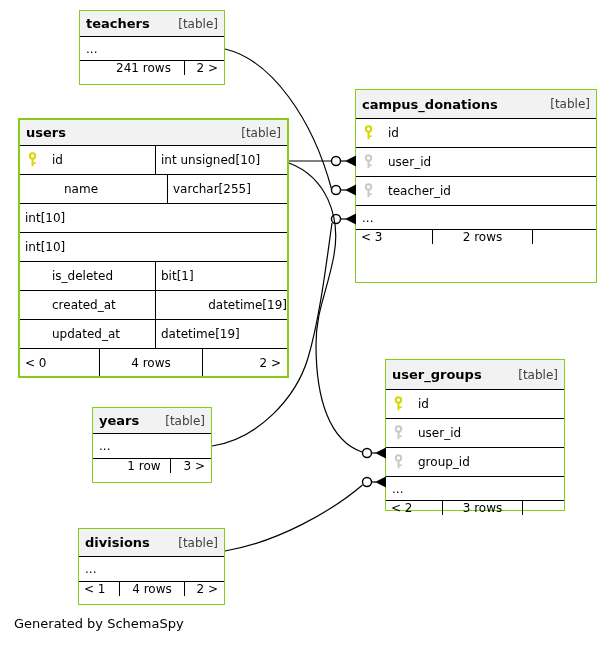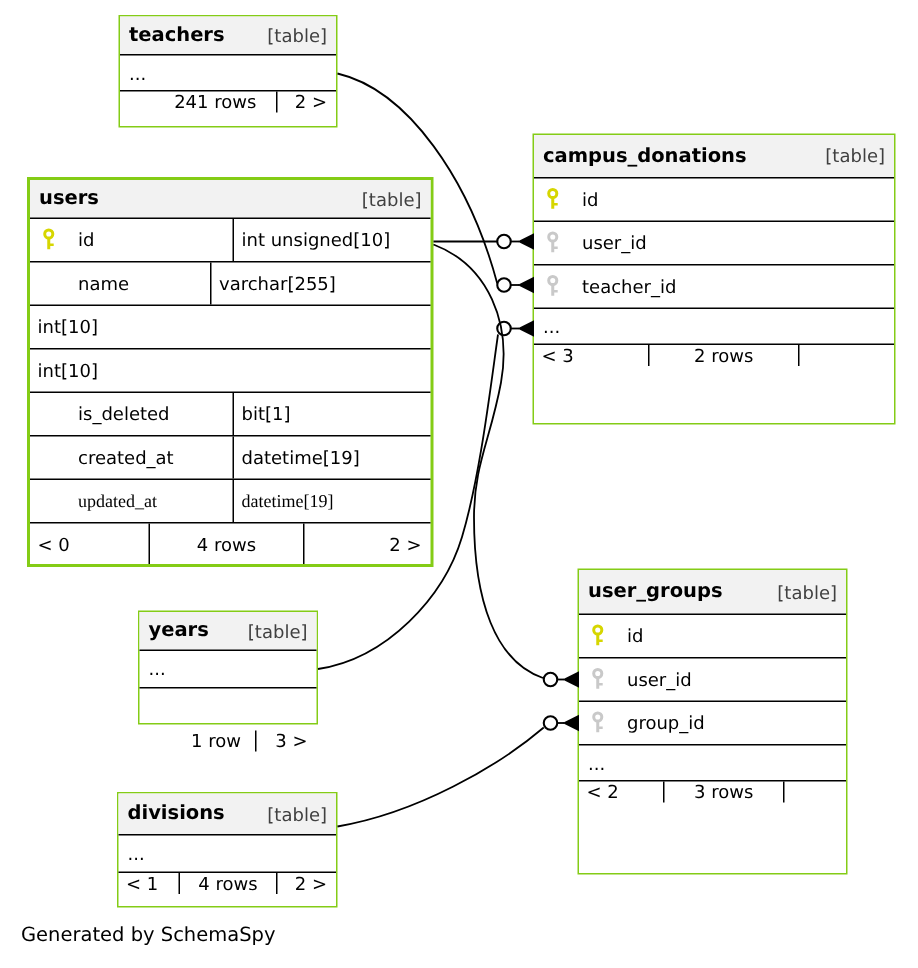--- a/index.html
+++ b/index.html
@@ -123,47 +123,47 @@
               <circle cx="5.5" cy="4" r="2.7" fill="none" stroke="#d6d600" stroke-width="2"></circle>
               <line x1="5.5" y1="6.7" x2="5.5" y2="14.2" stroke="#d6d600" stroke-width="2"></line>
               <line x1="5.5" y1="11.2" x2="8.8" y2="11.2" stroke="#d6d600" stroke-width="1.6"></line>
             </svg>
           </div>
           <div class="col-name">id</div>
         </div>
         <div class="type-cell">int unsigned[10]</div>
       </div>
       <div class="tbl-row" style="height: 29px;">
-        <div class="name-cell" style="width: 121px;">
+        <div class="name-cell" style="width: 136px; margin-left: 12px;">
           <div class="icon-cell"></div>
           <div class="col-name">name</div>
         </div>
         <div class="type-cell">varchar[255]</div>
       </div>
       <div class="tbl-row" style="height: 29px;">
         <div class="type-cell">int[10]</div>
       </div>
       <div class="tbl-row" style="height: 29px;">
         <div class="type-cell">int[10]</div>
       </div>
       <div class="tbl-row" style="height: 29px;">
         <div class="name-cell" style="width: 136px;">
           <div class="icon-cell"></div>
           <div class="col-name">is_deleted</div>
         </div>
         <div class="type-cell">bit[1]</div>
       </div>
-      <div class="tbl-row" style="height: 29px;">
+      <div class="tbl-row" style="height: 29px; justify-content: space-between;">
         <div class="name-cell" style="width: 136px;">
           <div class="icon-cell"></div>
           <div class="col-name">created_at</div>
         </div>
         <div class="type-cell">datetime[19]</div>
       </div>
-      <div class="tbl-row" style="height: 29px; font-family: Liberation Serif, serif;">
+      <div class="tbl-row" style="height: 29px;">
         <div class="name-cell" style="width: 136px;">
           <div class="icon-cell"></div>
           <div class="col-name">updated_at</div>
         </div>
         <div class="type-cell">datetime[19]</div>
       </div>
       <div style="display: flex; height: 27px;">
         <div class="tbl-footer" style="flex: 1 1 auto; height: 100%;">
           <div class="fcell f-left" style="width: 80px;">&lt; 0</div>
           <div class="fcell f-mid" style="width: 103px;">4 rows</div>
@@ -210,21 +210,21 @@
       <div class="tbl-row ellipsis-row" style="height: 24px;">...</div>
       <div style="display: flex;">
         <div class="tbl-footer" style="flex: 1 1 auto; height: 100%;">
           <div class="fcell f-left" style="width: 77px;">&lt; 3</div>
           <div class="fcell f-mid" style="width: 100px;">2 rows</div>
           <div class="fcell f-right"></div>
         </div>
       </div>
     </div>
 
-  <div class="tbl" style="left:385px; top:379px; width:180px; height:204px;">
+  <div class="tbl" style="left:385px; top:359px; width:180px; height:152px;">
       <div class="tbl-header" style="height: 30px;">
         <div class="tbl-name">user_groups</div>
         <div class="tbl-tag">[table]</div>
       </div>
       <div class="tbl-row" style="height: 29px;">
         <div class="icon-cell">
           <svg width="11" height="16" viewBox="0 0 11 16">
             <circle cx="5.5" cy="4" r="2.7" fill="none" stroke="#d6d600" stroke-width="2"></circle>
             <line x1="5.5" y1="6.7" x2="5.5" y2="14.2" stroke="#d6d600" stroke-width="2"></line>
             <line x1="5.5" y1="11.2" x2="8.8" y2="11.2" stroke="#d6d600" stroke-width="1.6"></line>
@@ -262,21 +262,21 @@
       </div>
     </div>
 
   <div class="tbl" style="left:92px; top:407px; width:120px; height:76px;">
       <div class="tbl-header" style="height: 26px;">
         <div class="tbl-name">years</div>
         <div class="tbl-tag">[table]</div>
       </div>
       <div class="tbl-row ellipsis-row" style="height: 25px;">...</div>
       <div style="display: flex;">
-        <div class="tbl-footer" style="flex: 1 1 auto; height: 100%; margin-top: 28px;">
+        <div class="tbl-footer" style="flex: 1 1 auto; height: 100%;">
           <div class="fcell f-left" style="width: 25px;"></div>
           <div class="fcell f-mid" style="width: 53px;">1 row</div>
           <div class="fcell f-right">3 &gt;</div>
         </div>
       </div>
     </div>
 
   <div class="tbl" style="left:78px; top:528px; width:147px; height:77px;">
       <div class="tbl-header" style="height: 28px;">
         <div class="tbl-name">divisions</div>

